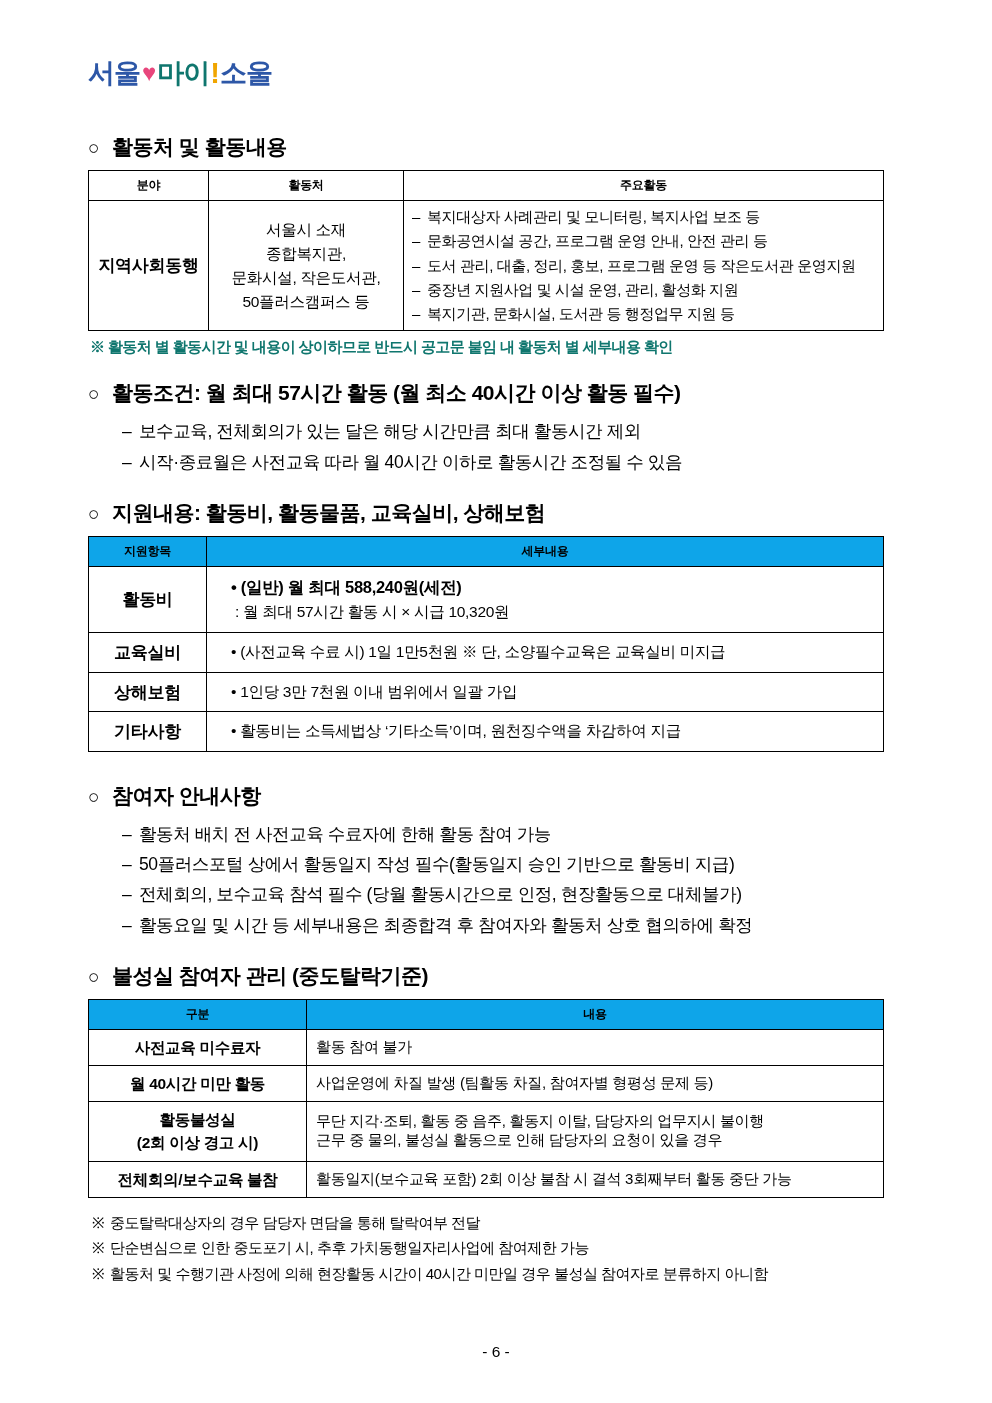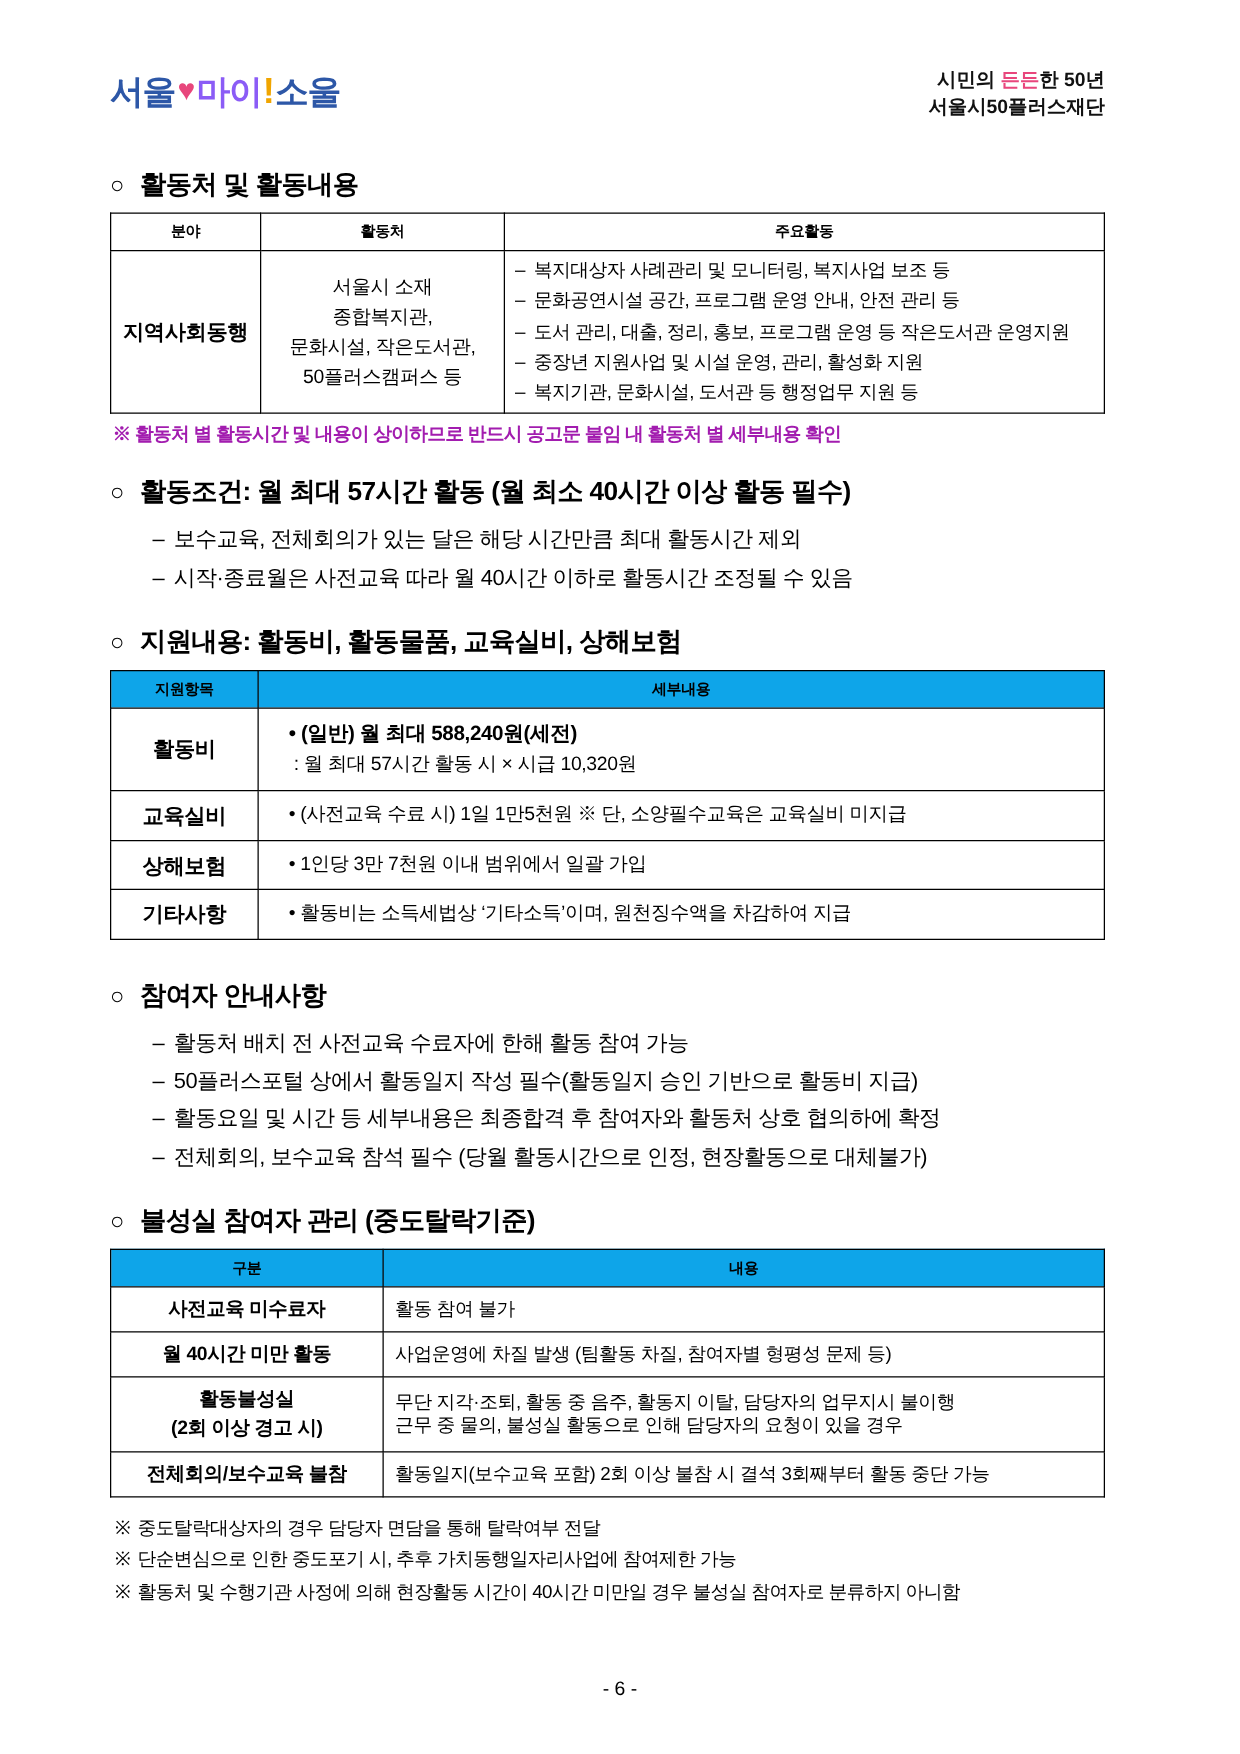--- a/index.html
+++ b/index.html
@@ -32,21 +32,21 @@
   .logo-left {
     display: flex;
     align-items: center;
     font-weight: bold;
     font-size: 27px;
     letter-spacing: -1px;
     white-space: nowrap;
   }
   .logo-seoul { color: #2d57a7; }
   .logo-heart { color: #e8467c; font-size: 24px; margin: 0 2px; }
-  .logo-my { color: #8b5cf6; }
+  .logo-my { color: #0f766e; }
   .logo-excl { color: #f0a500; font-size: 29px; margin: 0 1px; }
   .logo-soul { color: #2d57a7; }
 
   .logo-right {
     text-align: right;
     font-size: 15.5px;
     font-weight: bold;
     line-height: 1.35;
     color: #111;
     white-space: nowrap;
@@ -121,21 +121,21 @@
     position: relative;
     padding-left: 15px;
   }
   .act-list li:before {
     content: "–";
     position: absolute;
     left: 0;
   }
 
   .note-blue {
-    color: #a21caf;
+    color: #0f766e;
     font-weight: bold;
     font-size: 15px;
     letter-spacing: -0.6px;
     margin: 7px 0 0 0;
     padding-left: 2px;
   }
 
   
   table.t2 td { padding: 7px 9px; }
   table.t2 .lbl {
@@ -188,24 +188,20 @@
 
 <div class="page">
 
   <div class="header">
     <div class="logo-left">
       <span class="logo-seoul">서울</span>
       <span class="logo-heart">♥</span>
       <span class="logo-my">마이</span>
       <span class="logo-excl">!</span>
       <span class="logo-soul">소울</span>
-    </div>
-    <div class="logo-right">
-      <div><span>시민의 </span><span class="accent">든든</span><span>한 50년</span></div>
-      <div>서울시50플러스재단</div>
     </div>
   </div>
 
   <h2 class="sec">
     <span class="circ">○</span><span>활동처 및 활동내용</span>
   </h2>
 
   <table class="t1">
     <colgroup>
         <col style="width:120px">
@@ -290,22 +286,22 @@
     </tr>
   </tbody>
     </table>
 
   <h2 class="sec" style="margin-top:30px">
     <span class="circ">○</span><span>참여자 안내사항</span>
   </h2>
   <ul class="dash">
     <li>활동처 배치 전 사전교육 수료자에 한해 활동 참여 가능</li>
     <li>50플러스포털 상에서 활동일지 작성 필수(활동일지 승인 기반으로 활동비 지급)</li>
+    <li>전체회의, 보수교육 참석 필수 (당월 활동시간으로 인정, 현장활동으로 대체불가)</li>
     <li>활동요일 및 시간 등 세부내용은 최종합격 후 참여자와 활동처 상호 협의하에 확정</li>
-    <li>전체회의, 보수교육 참석 필수 (당월 활동시간으로 인정, 현장활동으로 대체불가)</li>
   </ul>
 
   <h2 class="sec">
     <span class="circ">○</span><span>불성실 참여자 관리 (중도탈락기준)</span>
   </h2>
 
   <table class="t3">
     <colgroup>
         <col style="width:218px">
         <col>

